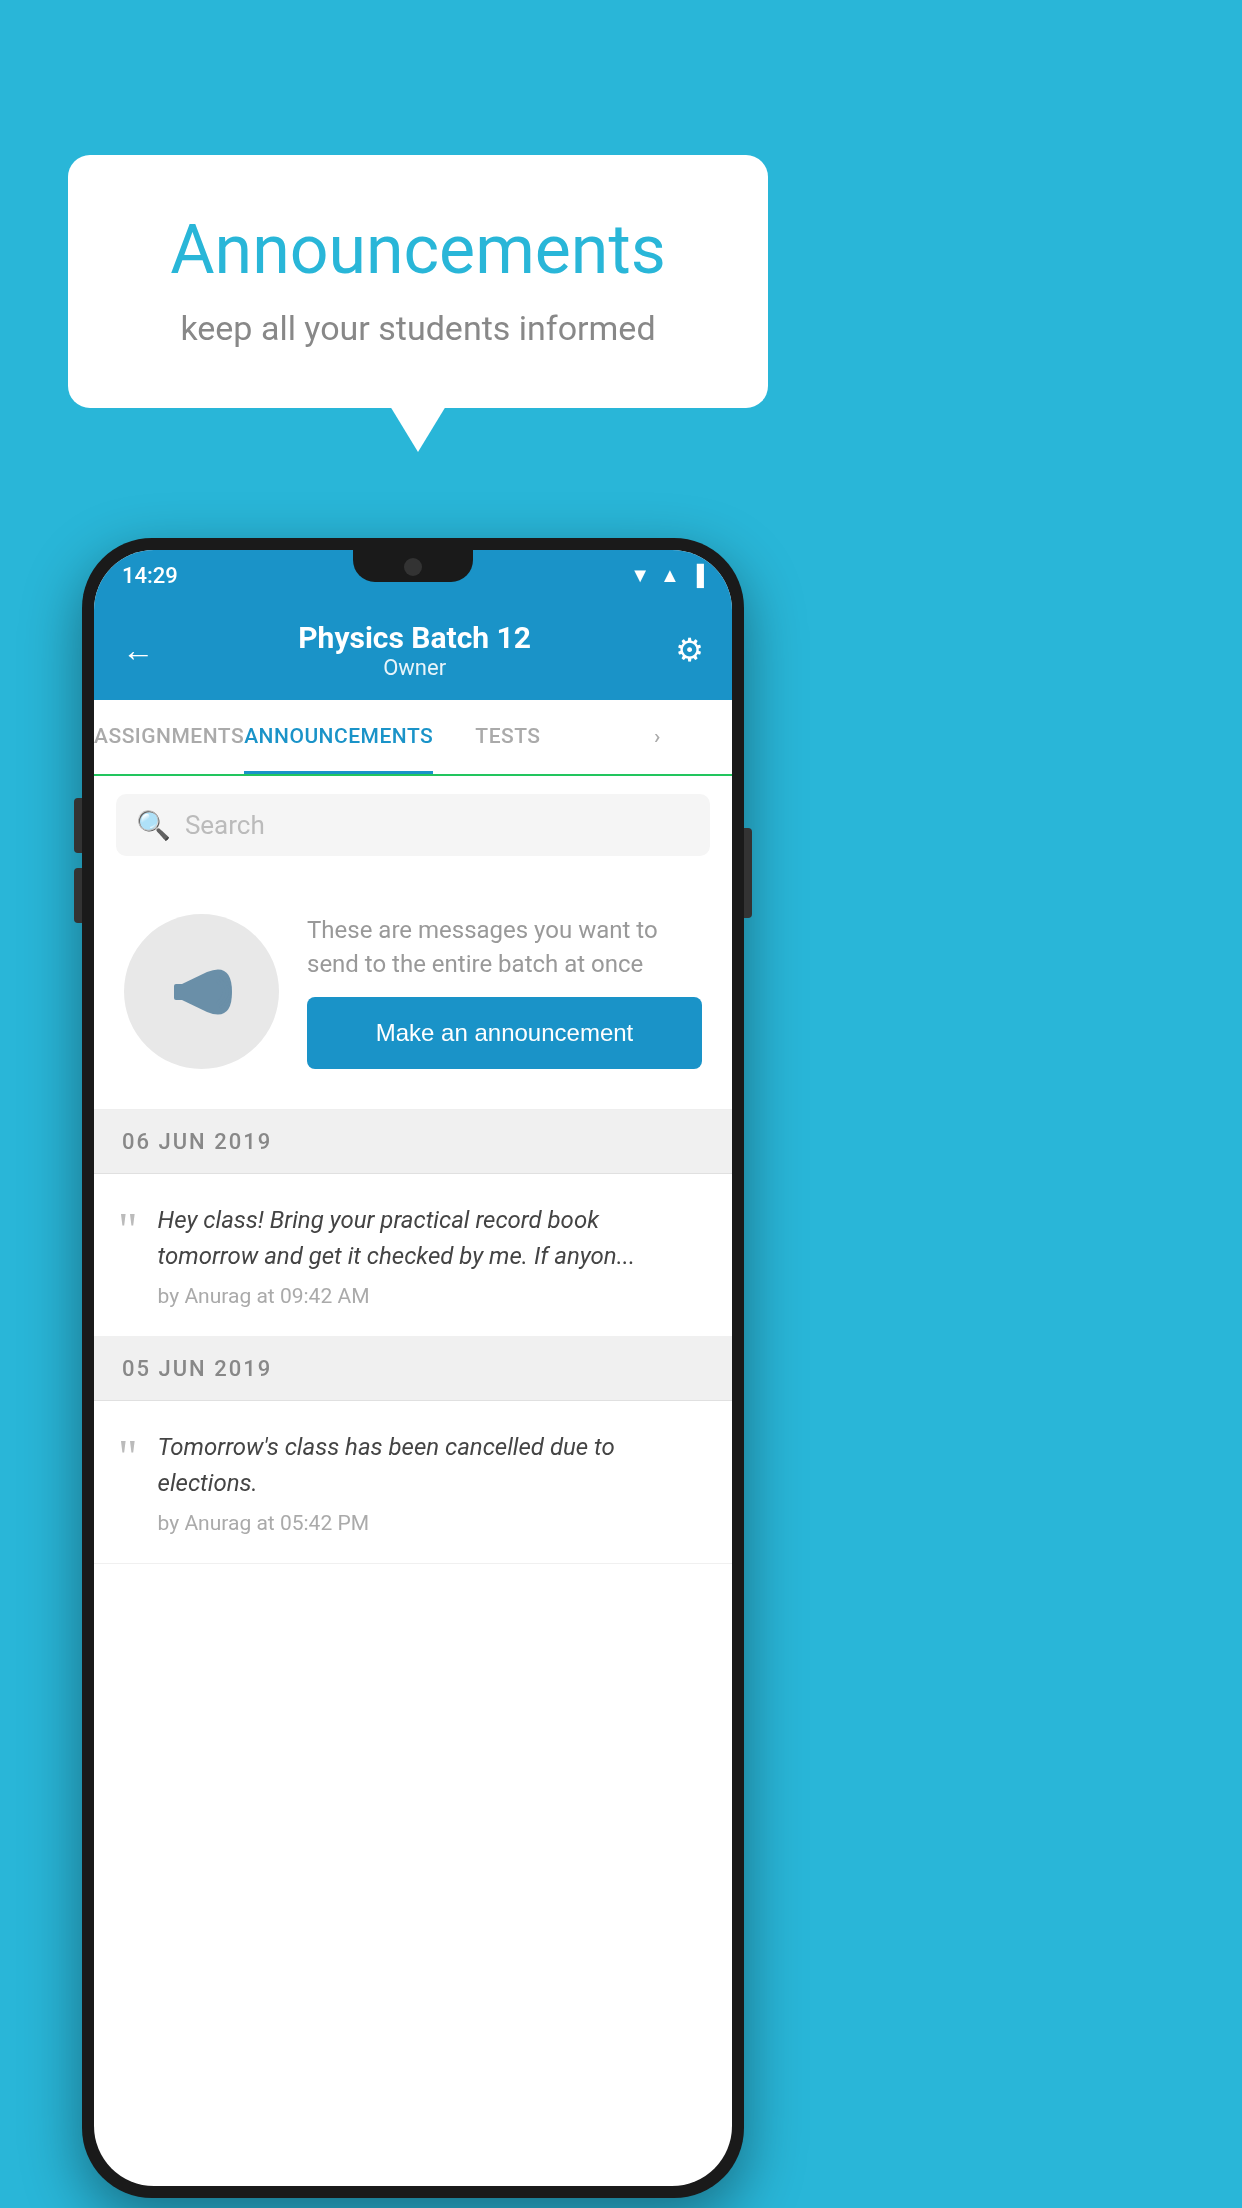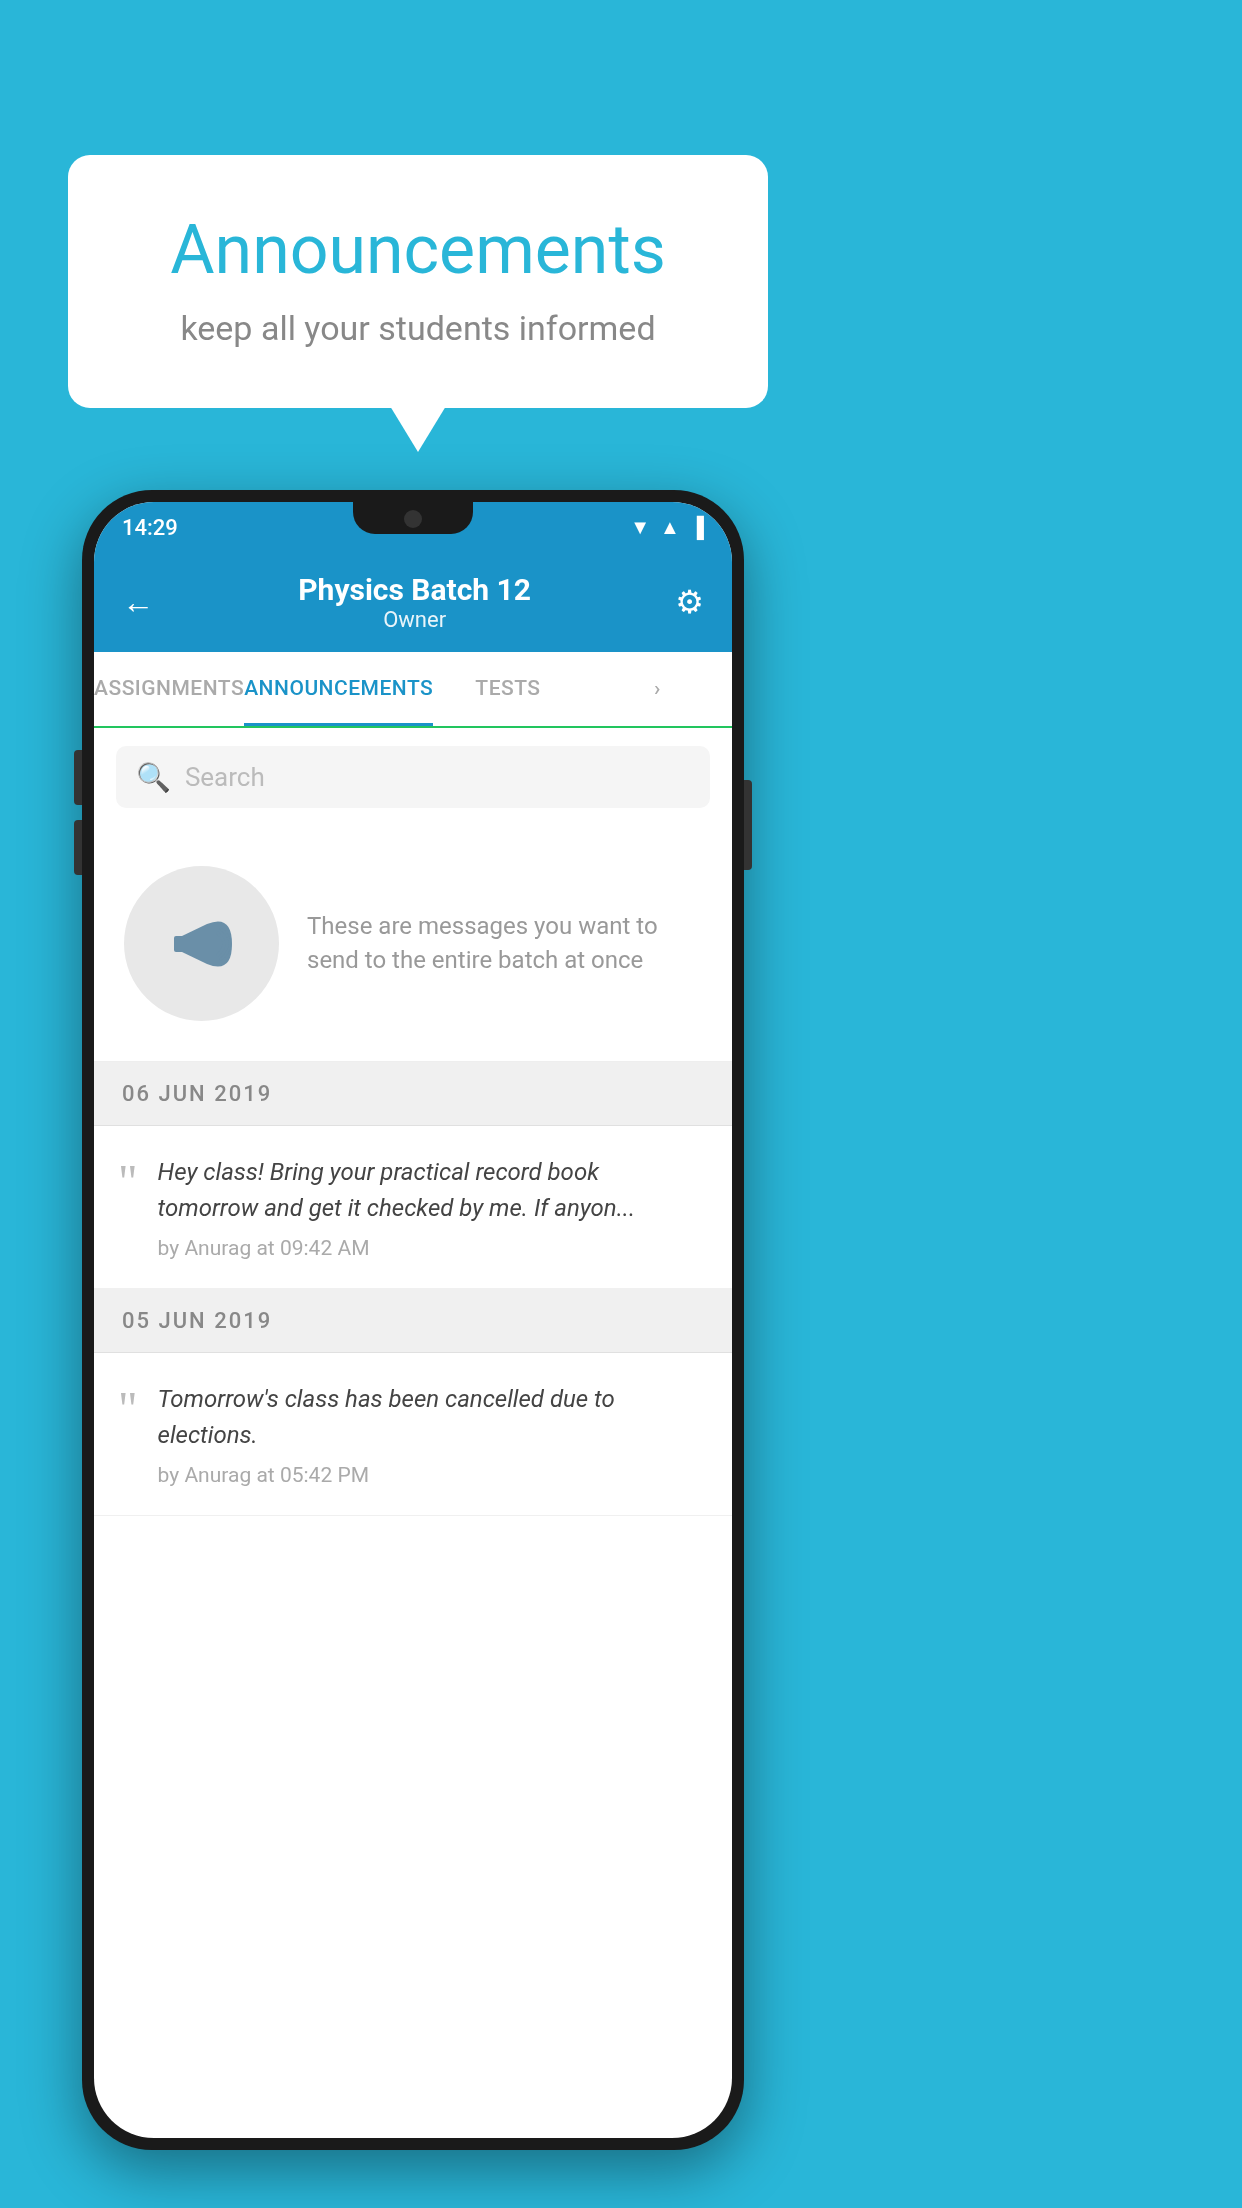--- a/index.html
+++ b/index.html
@@ -65,20 +65,21 @@
     }
 
     .phone-outer {
       width: 100%;
       height: 100%;
       background: #1a1a1a;
       border-radius: 70px;
       position: relative;
       padding: 12px;
       box-shadow: 0 20px 60px rgba(0,0,0,0.4);
+      margin-top: 48px;
     }
 
     .phone-inner {
       width: 100%;
       height: 100%;
       background: white;
       border-radius: 60px;
       overflow: hidden;
       position: relative;
     }
@@ -422,20 +423,21 @@
 
               <rect x="12" y="32" width="10" height="16" rx="2"></rect>
 
               <path d="M55,28 Q62,35 62,40 Q62,45 55,52" stroke="#6a8fa8" stroke-width="3" fill="none"></path>
               <path d="M58,24 Q68,32 68,40 Q68,48 58,56" stroke="#6a8fa8" stroke-width="2.5" fill="none" opacity="0.5"></path>
             </g>
           </svg>
         </div>
         <div class="cta-right">
           <div class="cta-description">These are messages you want to send to the entire batch at once</div>
+          <button class="cta-button">Make an announcement</button>
         </div>
       </div>
 
       <div class="date-separator">06  JUN  2019</div>
 
       <div class="message-item">
         <div class="quote-icon">"</div>
         <div class="message-content">
           <div class="message-text">Hey class! Bring your practical record book tomorrow and get it checked by me. If anyon...</div>
           <div class="message-meta">by Anurag at 09:42 AM</div>

